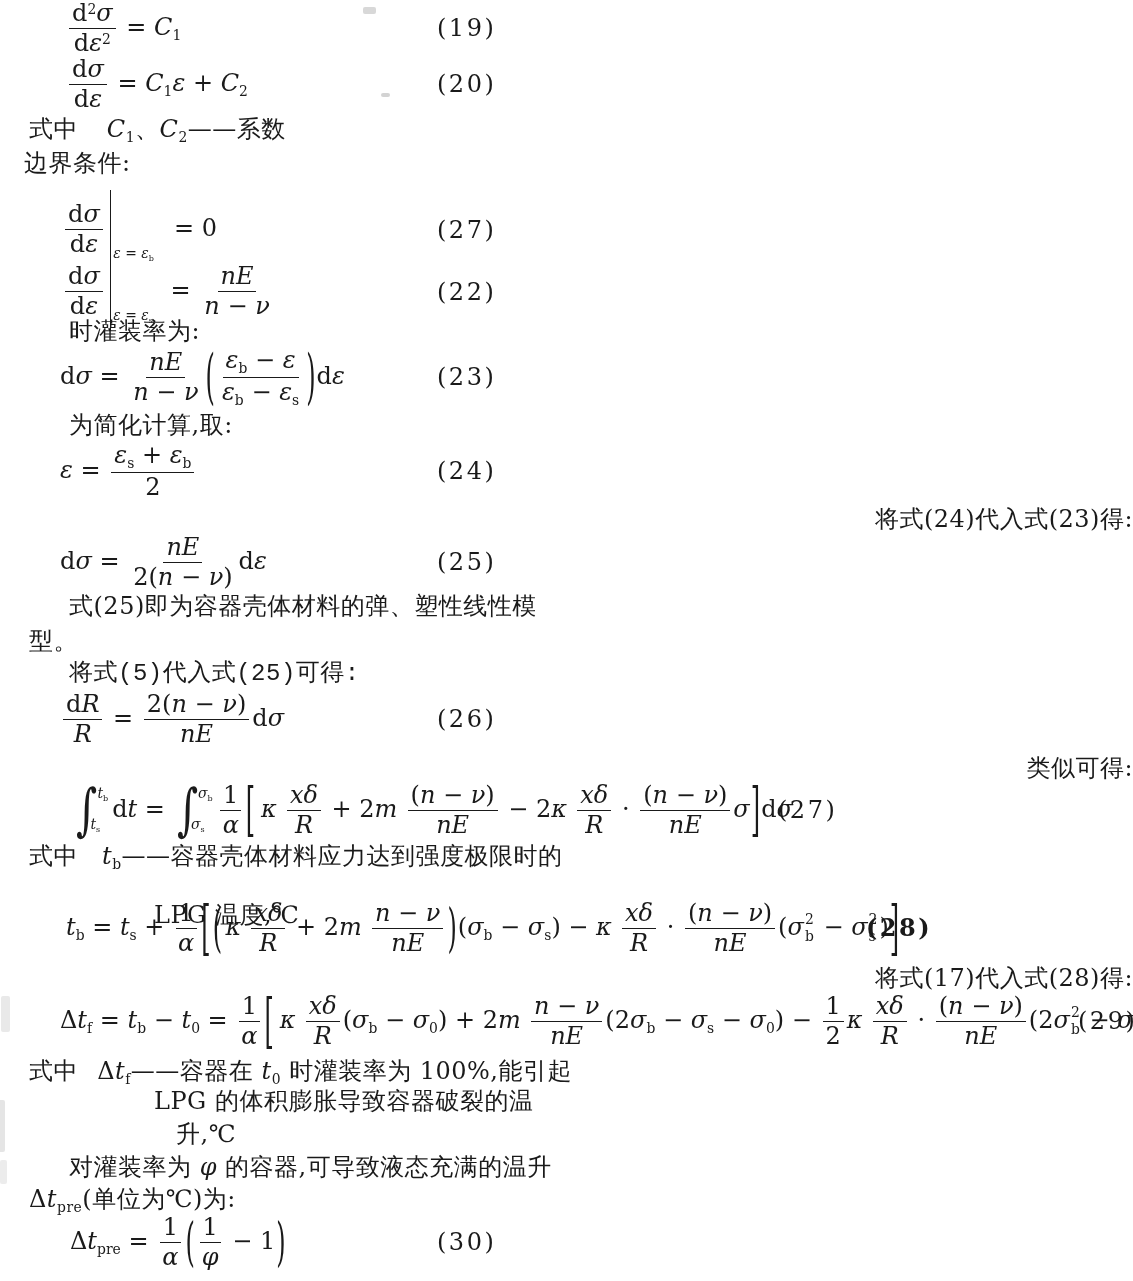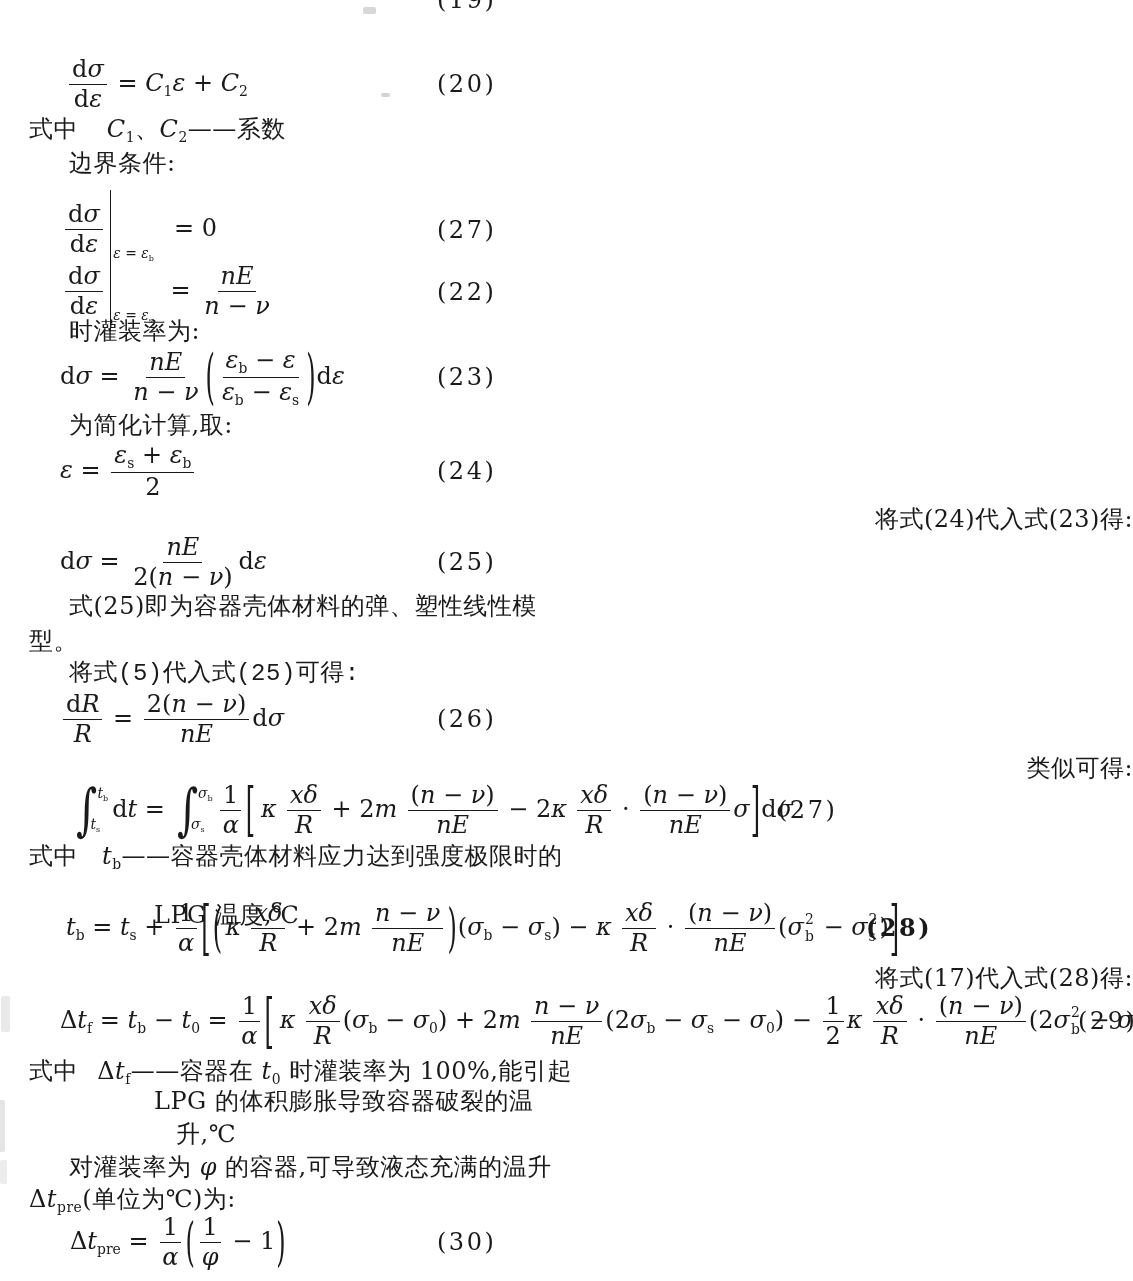--- a/index.html
+++ b/index.html
@@ -48,34 +48,38 @@
   #art3{left:-2px;top:1100px;width:7px;height:52px;opacity:.30;}
   #art4{left:1px;top:996px;width:9px;height:36px;opacity:.25;}
   #art5{left:0px;top:1160px;width:7px;height:24px;opacity:.22;}
 </style>
 </head>
 <body>
 
 <div id="page" style="background: rgb(255, 255, 255); color: rgb(26, 26, 26);">
   <div id="doc">
       <div class="line eq" style="top: 0px;">
+        <span class="body" style="margin-left: 66px;"><span class="frac">
+            <span class="num"><span class="r">d</span><span class="sp">2</span><span class="it">σ</span></span>
+            <span class="den"><span class="r">d</span><span class="it">ε</span><span class="sp">2</span></span>
+          </span><span class="r"> = </span><span class="it">C</span><span class="sb">1</span></span>
         <span class="eqnum" style="left: 437px;">(19)</span>
       </div>
       <div class="line eq" style="top: 56px;">
         <span class="body" style="margin-left: 66px;"><span class="frac">
             <span class="num"><span class="r">d</span><span class="it">σ</span></span>
             <span class="den"><span class="r">d</span><span class="it">ε</span></span>
           </span><span class="r"> = </span><span class="it">C</span><span class="sb">1</span><span class="it">ε</span><span class="r"> + </span><span class="it">C</span><span class="sb">2</span></span>
         <span class="eqnum" style="left: 437px;">(20)</span>
       </div>
       <div class="line txt" style="top: 114px;">
         <span class="body" style="margin-left: 5px;"><span class="r">式中</span><span class="gap" style="width: 1.2em;"></span><span class="it">C</span><span class="sb">1</span><span class="r">、</span><span class="it">C</span><span class="sb">2</span><span class="r">——系数</span></span>
       </div>
       <div class="line txt" style="top: 148px;">
-        <span class="body" style="margin-left: 45px;"><span class="r">边界条件:</span></span>
+        <span class="body" style=""><span class="r">边界条件:</span></span>
       </div>
       <div class="line eq" style="top: 190px;">
         <span class="body" style="margin-left: 62px;"><span class="frac">
             <span class="num"><span class="r">d</span><span class="it">σ</span></span>
             <span class="den"><span class="r">d</span><span class="it">ε</span></span>
           </span><span class="vbar" style="height: 3.3em; background: rgb(26, 26, 26);"></span><span class="drop"><span class="it">ε</span><span class="r"> = </span><span class="it">ε</span><span class="sb">b</span></span><span class="gap" style="width: 0.5em;"></span><span class="r">= 0</span></span>
         <span class="eqnum" style="left: 437px;">(27)</span>
       </div>
       <div class="line eq" style="top: 252px;">
         <span class="body" style="margin-left: 62px;"><span class="frac">

